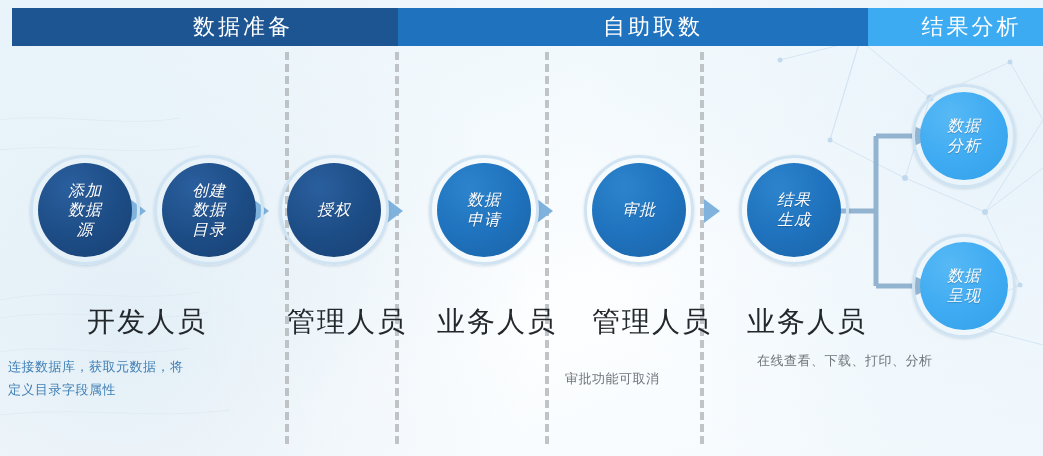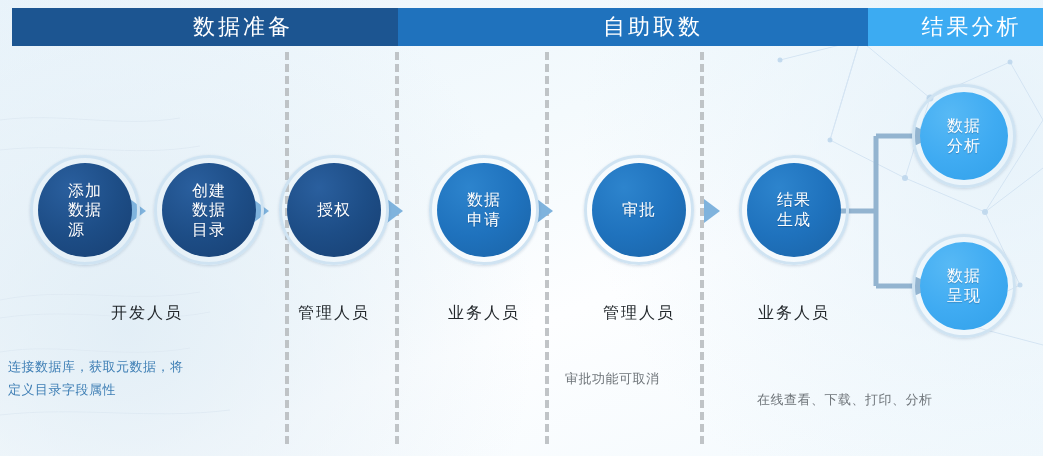--- a/index.html
+++ b/index.html
@@ -26,37 +26,37 @@
   .hdr.a{left:12px;width:382px;background:#1c5591;}
   .hdr.b{left:398px;width:430px;background:#1f72bd;}
   .hdr.c{left:832px;width:199px;background:#3cabf2;}
 
   
   .vdash{position:absolute;top:52px;height:392px;width:0;
          border-left:4px dashed #b7bbbe;opacity:.85;}
 
   
   .node{position:absolute;border-radius:50%;display:flex;align-items:center;
-        justify-content:center;text-align:left;color:#fff;
-        box-sizing:border-box;}
+        justify-content:center;text-align:center;color:#fff;
+        box-sizing:border-box;font-style:italic;}
   .node .ring{position:absolute;inset:-8px;border-radius:50%;
         border:3px solid #cfe3f2;box-shadow:0 1px 3px rgba(40,80,120,.18);}
   .node .lbl{position:relative;z-index:2;line-height:1.22;font-size:16px;
         letter-spacing:1px;text-shadow:0 1px 1px rgba(0,20,50,.25);}
   .node.navy{background:radial-gradient(circle at 34% 26%,#2a5f9e 0%,#1d4d86 52%,#173f72 100%);}
   .node.mid {background:radial-gradient(circle at 34% 26%,#2d84cd 0%,#1f72bd 52%,#1a63a6 100%);}
   .node.sky {background:radial-gradient(circle at 34% 26%,#57b9f5 0%,#3fabf2 52%,#31a0e9 100%);}
 
   
   .tri{position:absolute;width:0;height:0;
        border-top:12px solid transparent;border-bottom:12px solid transparent;
        border-left:16px solid #7fb3dd;}
 
   
-  .role{position:absolute;font-size:16px;color:#23282c;letter-spacing:2px;
+  .role{position:absolute;font-size:28px;color:#23282c;letter-spacing:2px;
         text-align:center;white-space:nowrap;}
 
   
   .desc{position:absolute;font-size:13px;line-height:1.75;letter-spacing:.5px;}
   .desc.blue{color:#3f7fb5;}
   .desc.gray{color:#6e7479;}
 
   
   .branch{position:absolute;left:820px;top:96px;width:120px;height:200px;}
 </style>
@@ -202,17 +202,17 @@
 
   <div class="desc blue" style="left:8px;top:356px;width:260px">
     <div>连接数据库，获取元数据，将</div>
     <div>定义目录字段属性</div>
   </div>
 
   <div class="desc gray" style="left:565px;top:368px;width:160px">
     <div>审批功能可取消</div>
   </div>
 
-  <div class="desc gray" style="left:757px;top:389px;width:240px">
+  <div class="desc gray" style="left:757px;top:350px;width:240px">
     <div>在线查看、下载、打印、分析</div>
   </div>
 
 </div>
 
 </body></html>

